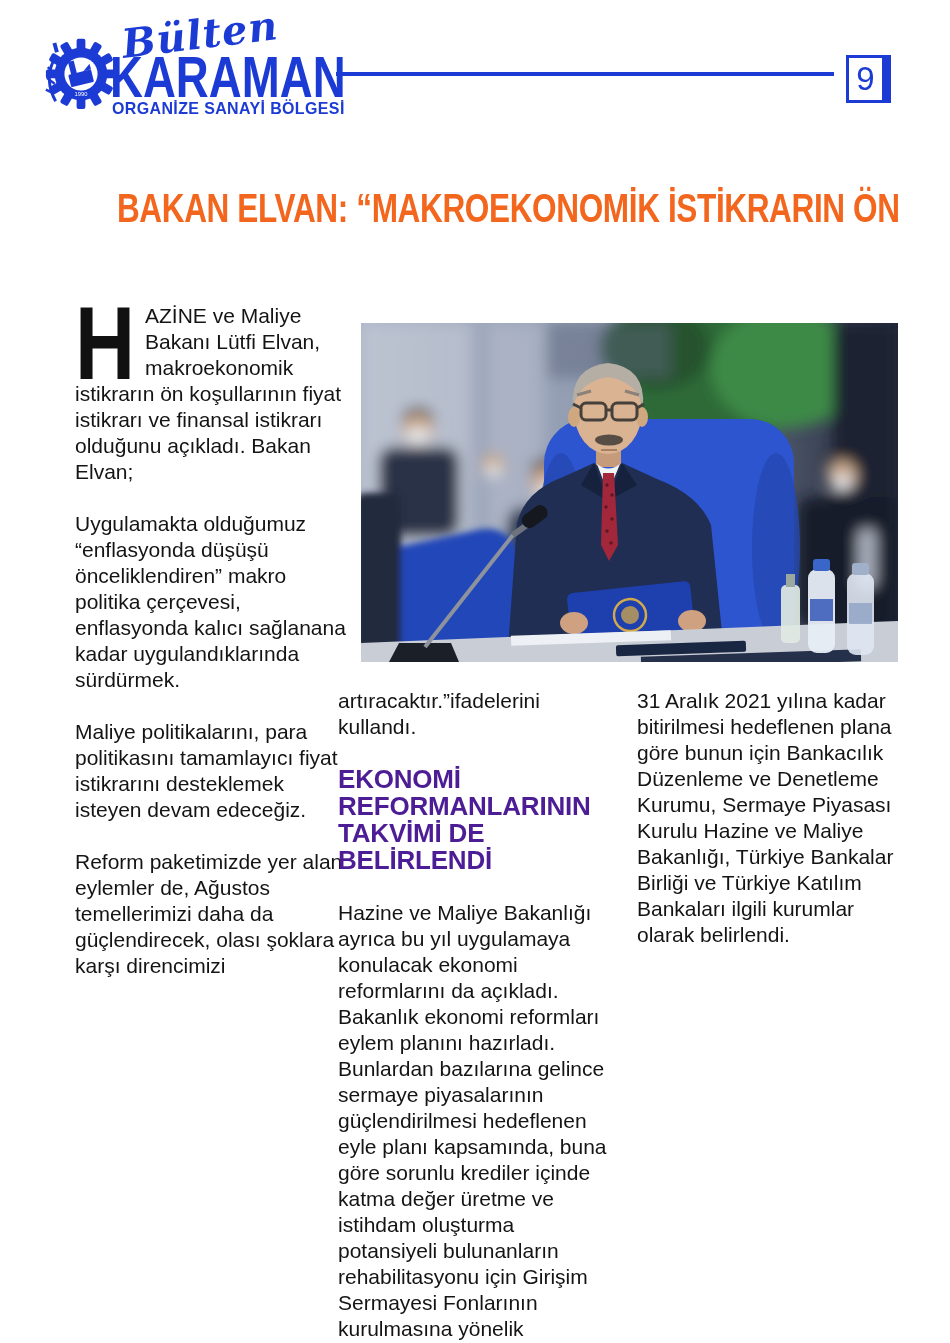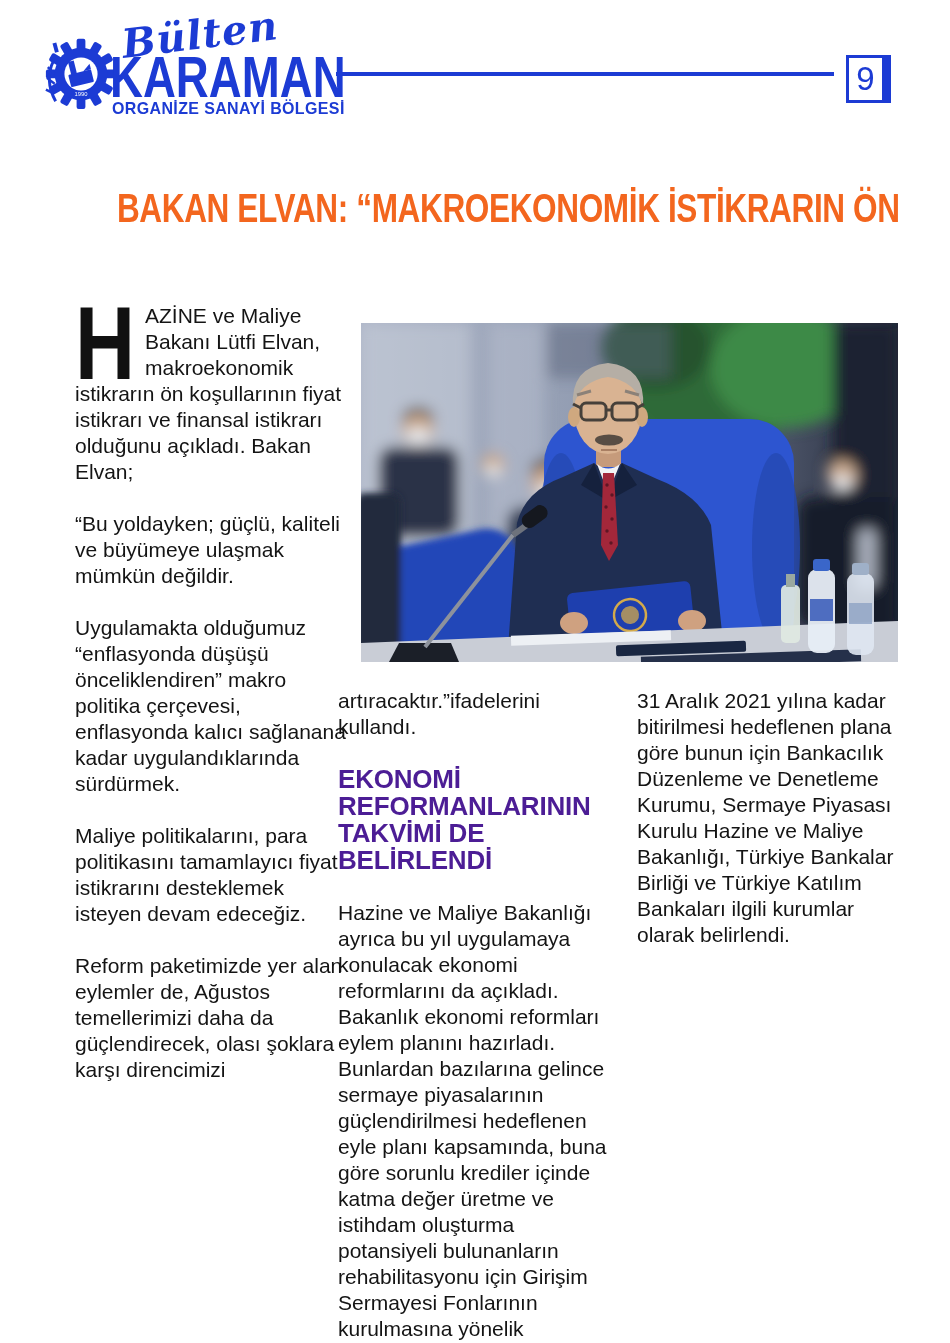--- a/index.html
+++ b/index.html
@@ -209,21 +209,20 @@
       <rect x="452" y="236" width="17" height="12" rx="3" fill="#3a66c9"></rect>
       <rect x="449" y="276" width="23" height="22" fill="#3558b8" opacity=".85"></rect>
       <rect x="486" y="250" width="27" height="82" rx="9" fill="#dfe7f2" opacity=".9"></rect>
       <rect x="491" y="240" width="17" height="12" rx="3" fill="#9fb0c8"></rect>
       <rect x="488" y="280" width="23" height="21" fill="#8fa3c4" opacity=".8"></rect>
     </svg>
   </div>
 
   <div class="col col1">
     <p><span class="dropcap">H</span><span>AZİNE ve Maliye Bakanı Lütfi Elvan, makroekonomik istikrarın ön koşullarının fiyat istikrarı ve finansal istikrarı olduğunu açıkladı. Bakan Elvan;</span></p>
-    <p>“Bu yoldayken; güçlü, kaliteli ve büyümeye ulaşmak mümkün değildir.</p>
     <p>Uygulamakta olduğumuz “enflasyonda düşüşü önceliklendiren” makro politika çerçevesi, enflasyonda kalıcı sağlanana kadar uygulandıklarında sürdürmek.</p>
     <p>Maliye politikalarını, para politikasını tamamlayıcı fiyat istikrarını desteklemek isteyen devam edeceğiz.</p>
     <p>Reform paketimizde yer alan eylemler de, Ağustos temellerimizi daha da güçlendirecek, olası şoklara karşı direncimizi</p>
   </div>
 
   <div class="col col2">
     <p>artıracaktır.”ifadelerini kullandı.</p>
     <h2 class="subhead">EKONOMİ REFORMANLARININ TAKVİMİ DE BELİRLENDİ</h2>
     <p>Hazine ve Maliye Bakanlığı ayrıca bu yıl uygulamaya konulacak ekonomi reformlarını da açıkladı. Bakanlık ekonomi reformları eylem planını hazırladı. Bunlardan bazılarına gelince sermaye piyasalarının güçlendirilmesi hedeflenen eyle planı kapsamında, buna göre sorunlu krediler içinde katma değer üretme ve istihdam oluşturma potansiyeli bulunanların rehabilitasyonu için Girişim Sermayesi Fonlarının kurulmasına yönelik</p>
   </div>

